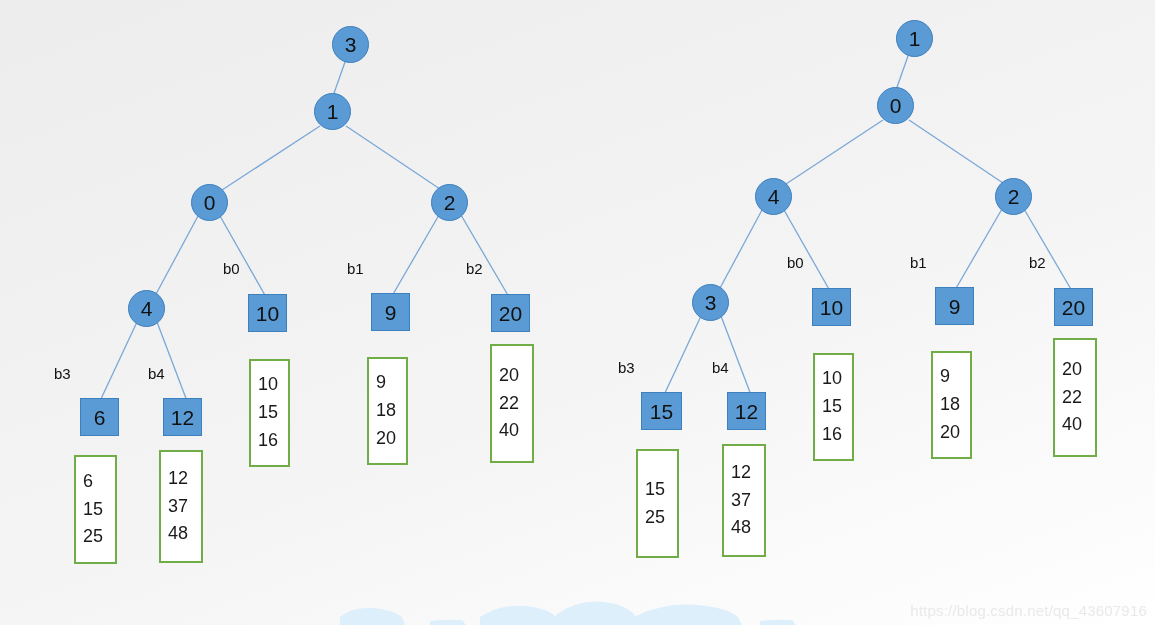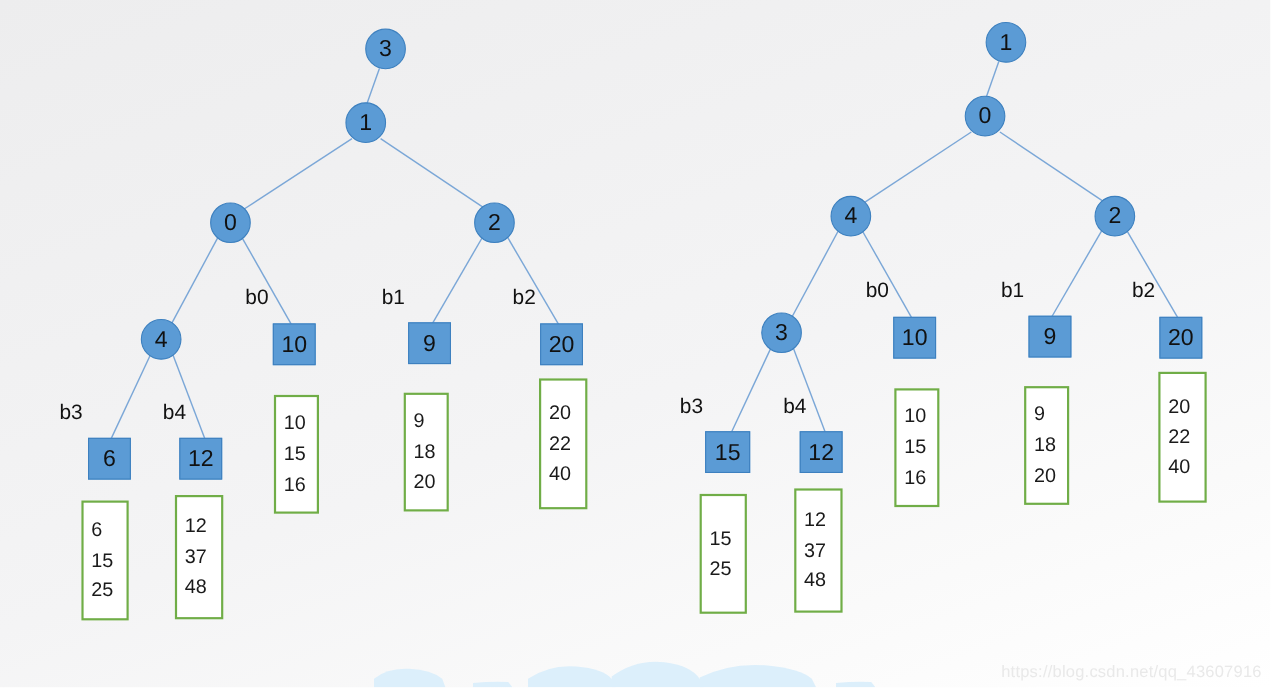--- a/index.html
+++ b/index.html
@@ -70,21 +70,21 @@
     padding: 4px 0 4px 7px;
     font-size: 18px;
     line-height: 1.55;
     color: #1a1a1a;
     font-family: "Liberation Sans", sans-serif;
   }
   .bucket span { display: block; }
   
   .blabel {
     position: absolute;
-    font-size: 19px;
+    font-size: 15px;
     color: #111111;
     line-height: 1;
     font-family: "Liberation Sans", sans-serif;
     white-space: nowrap;
   }
   
   .watermark {
     position: absolute;
     right: 8px;
     bottom: 6px;

